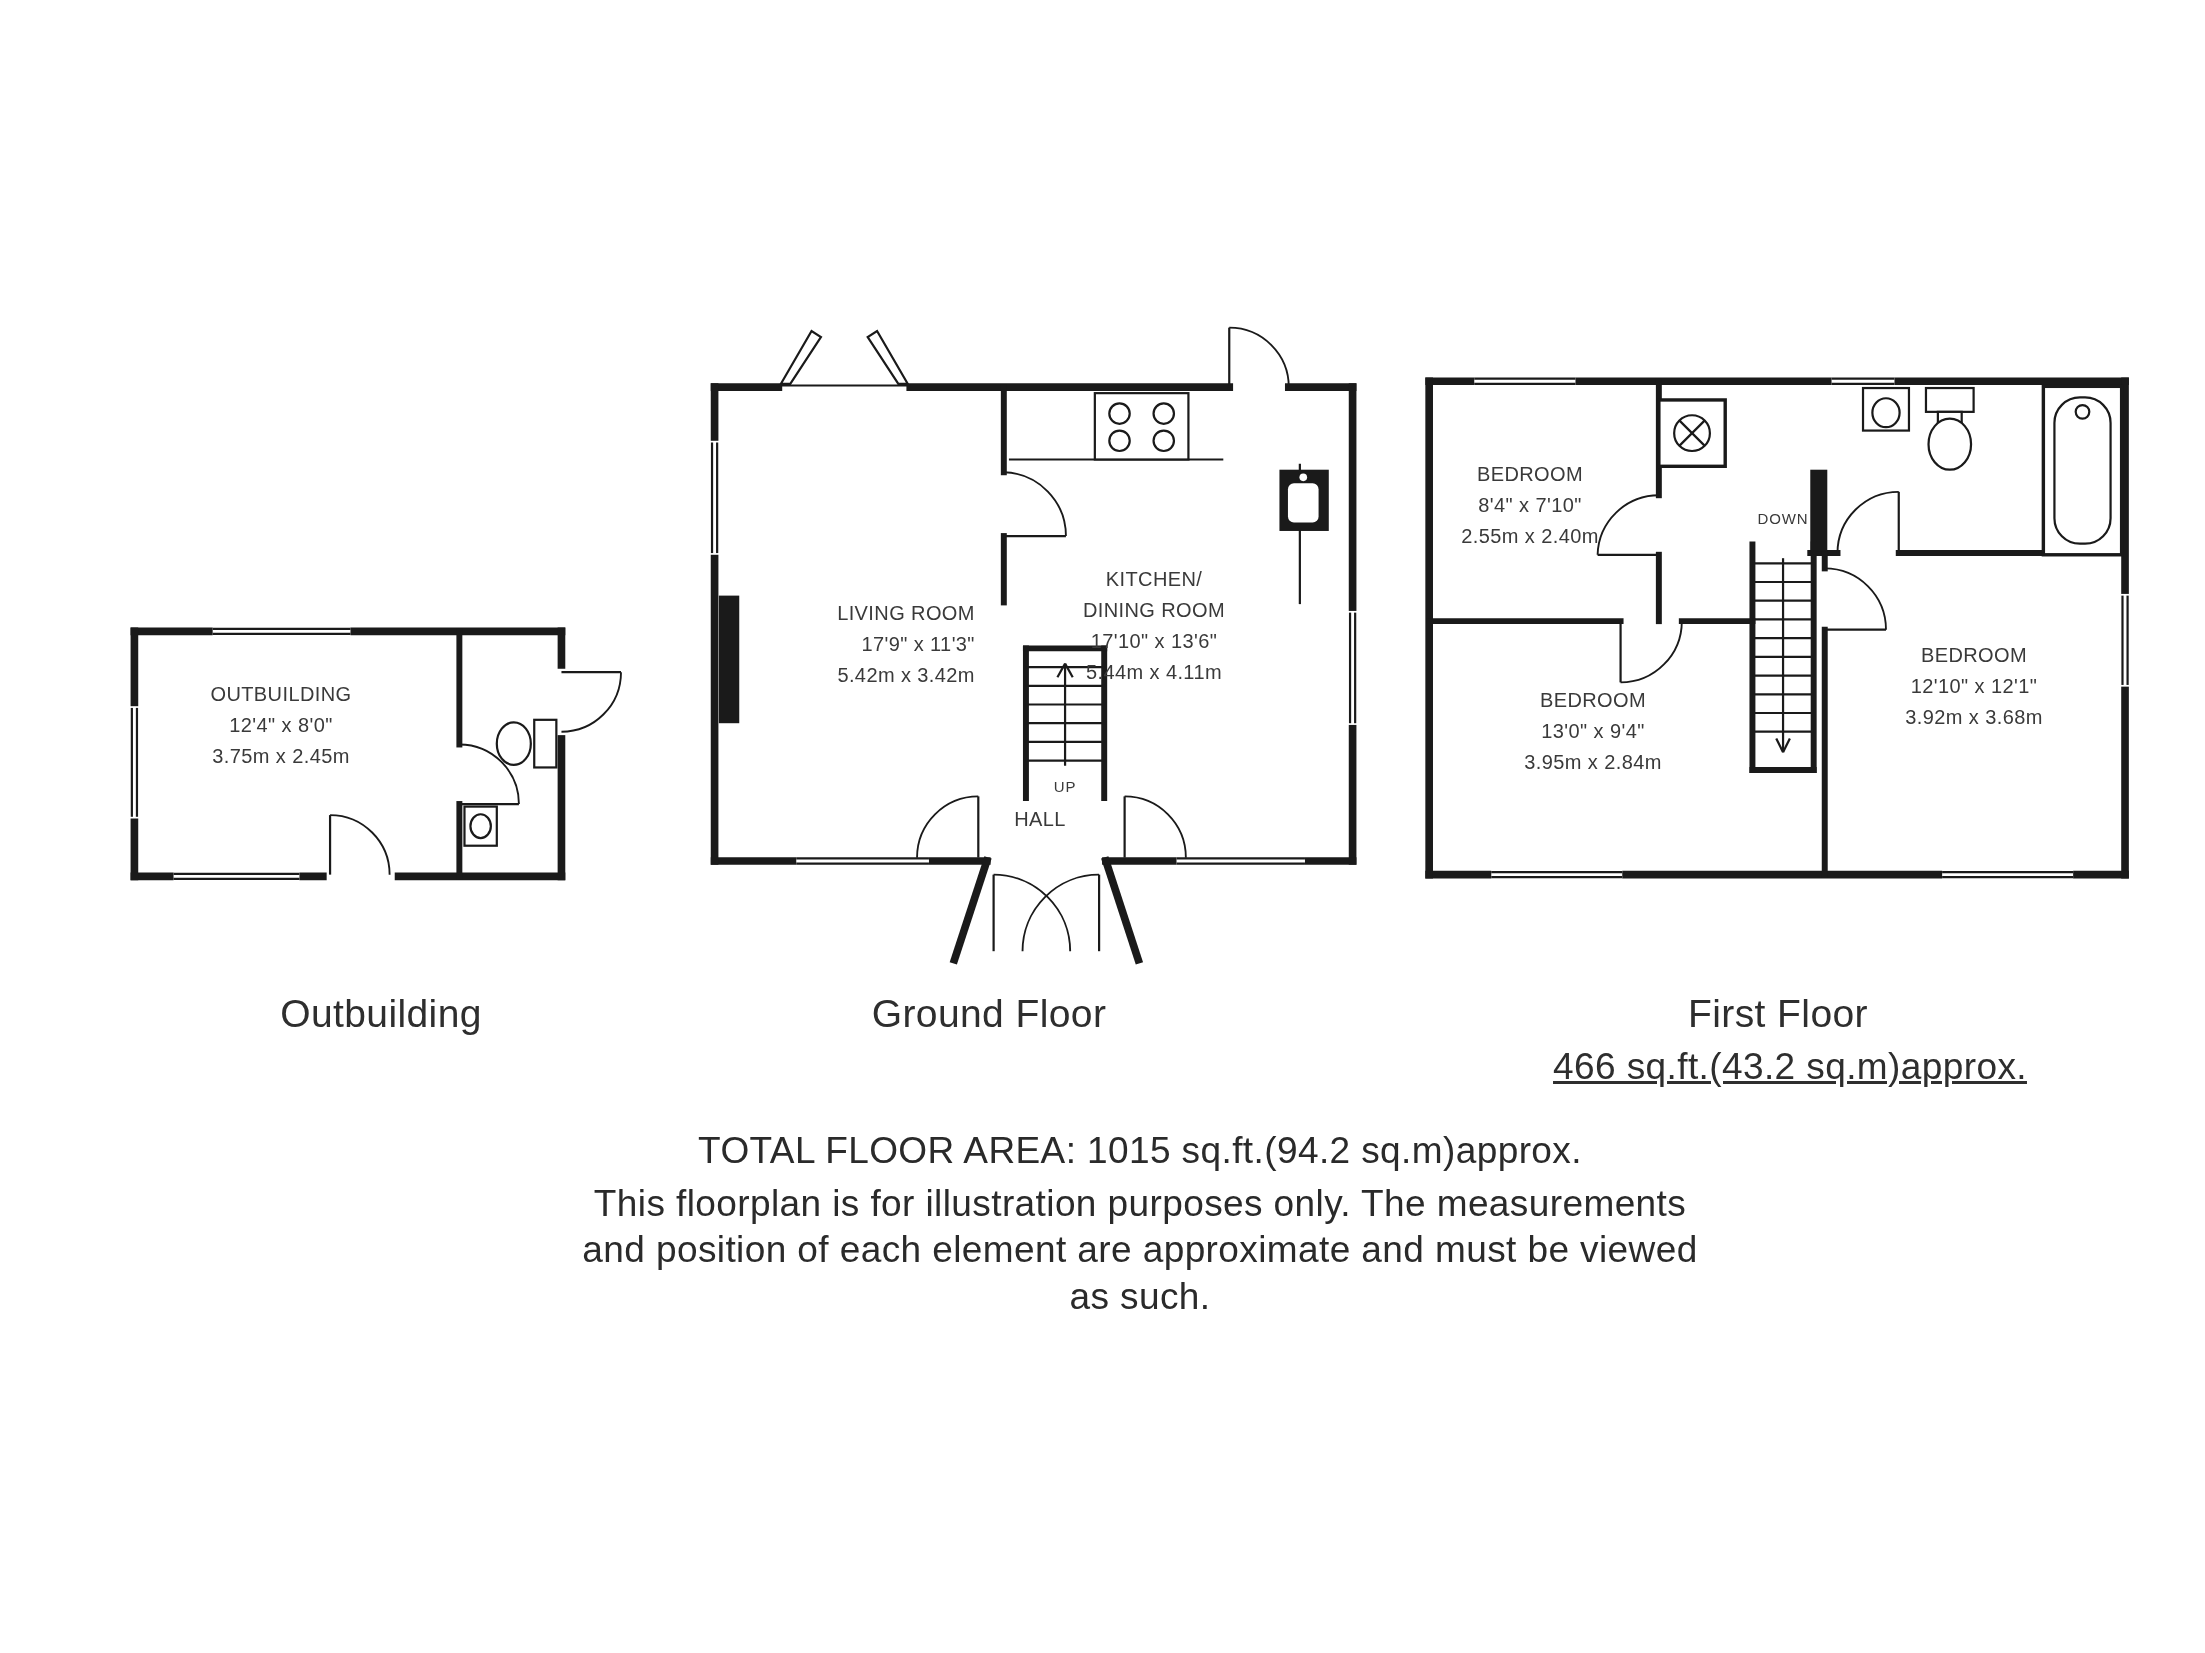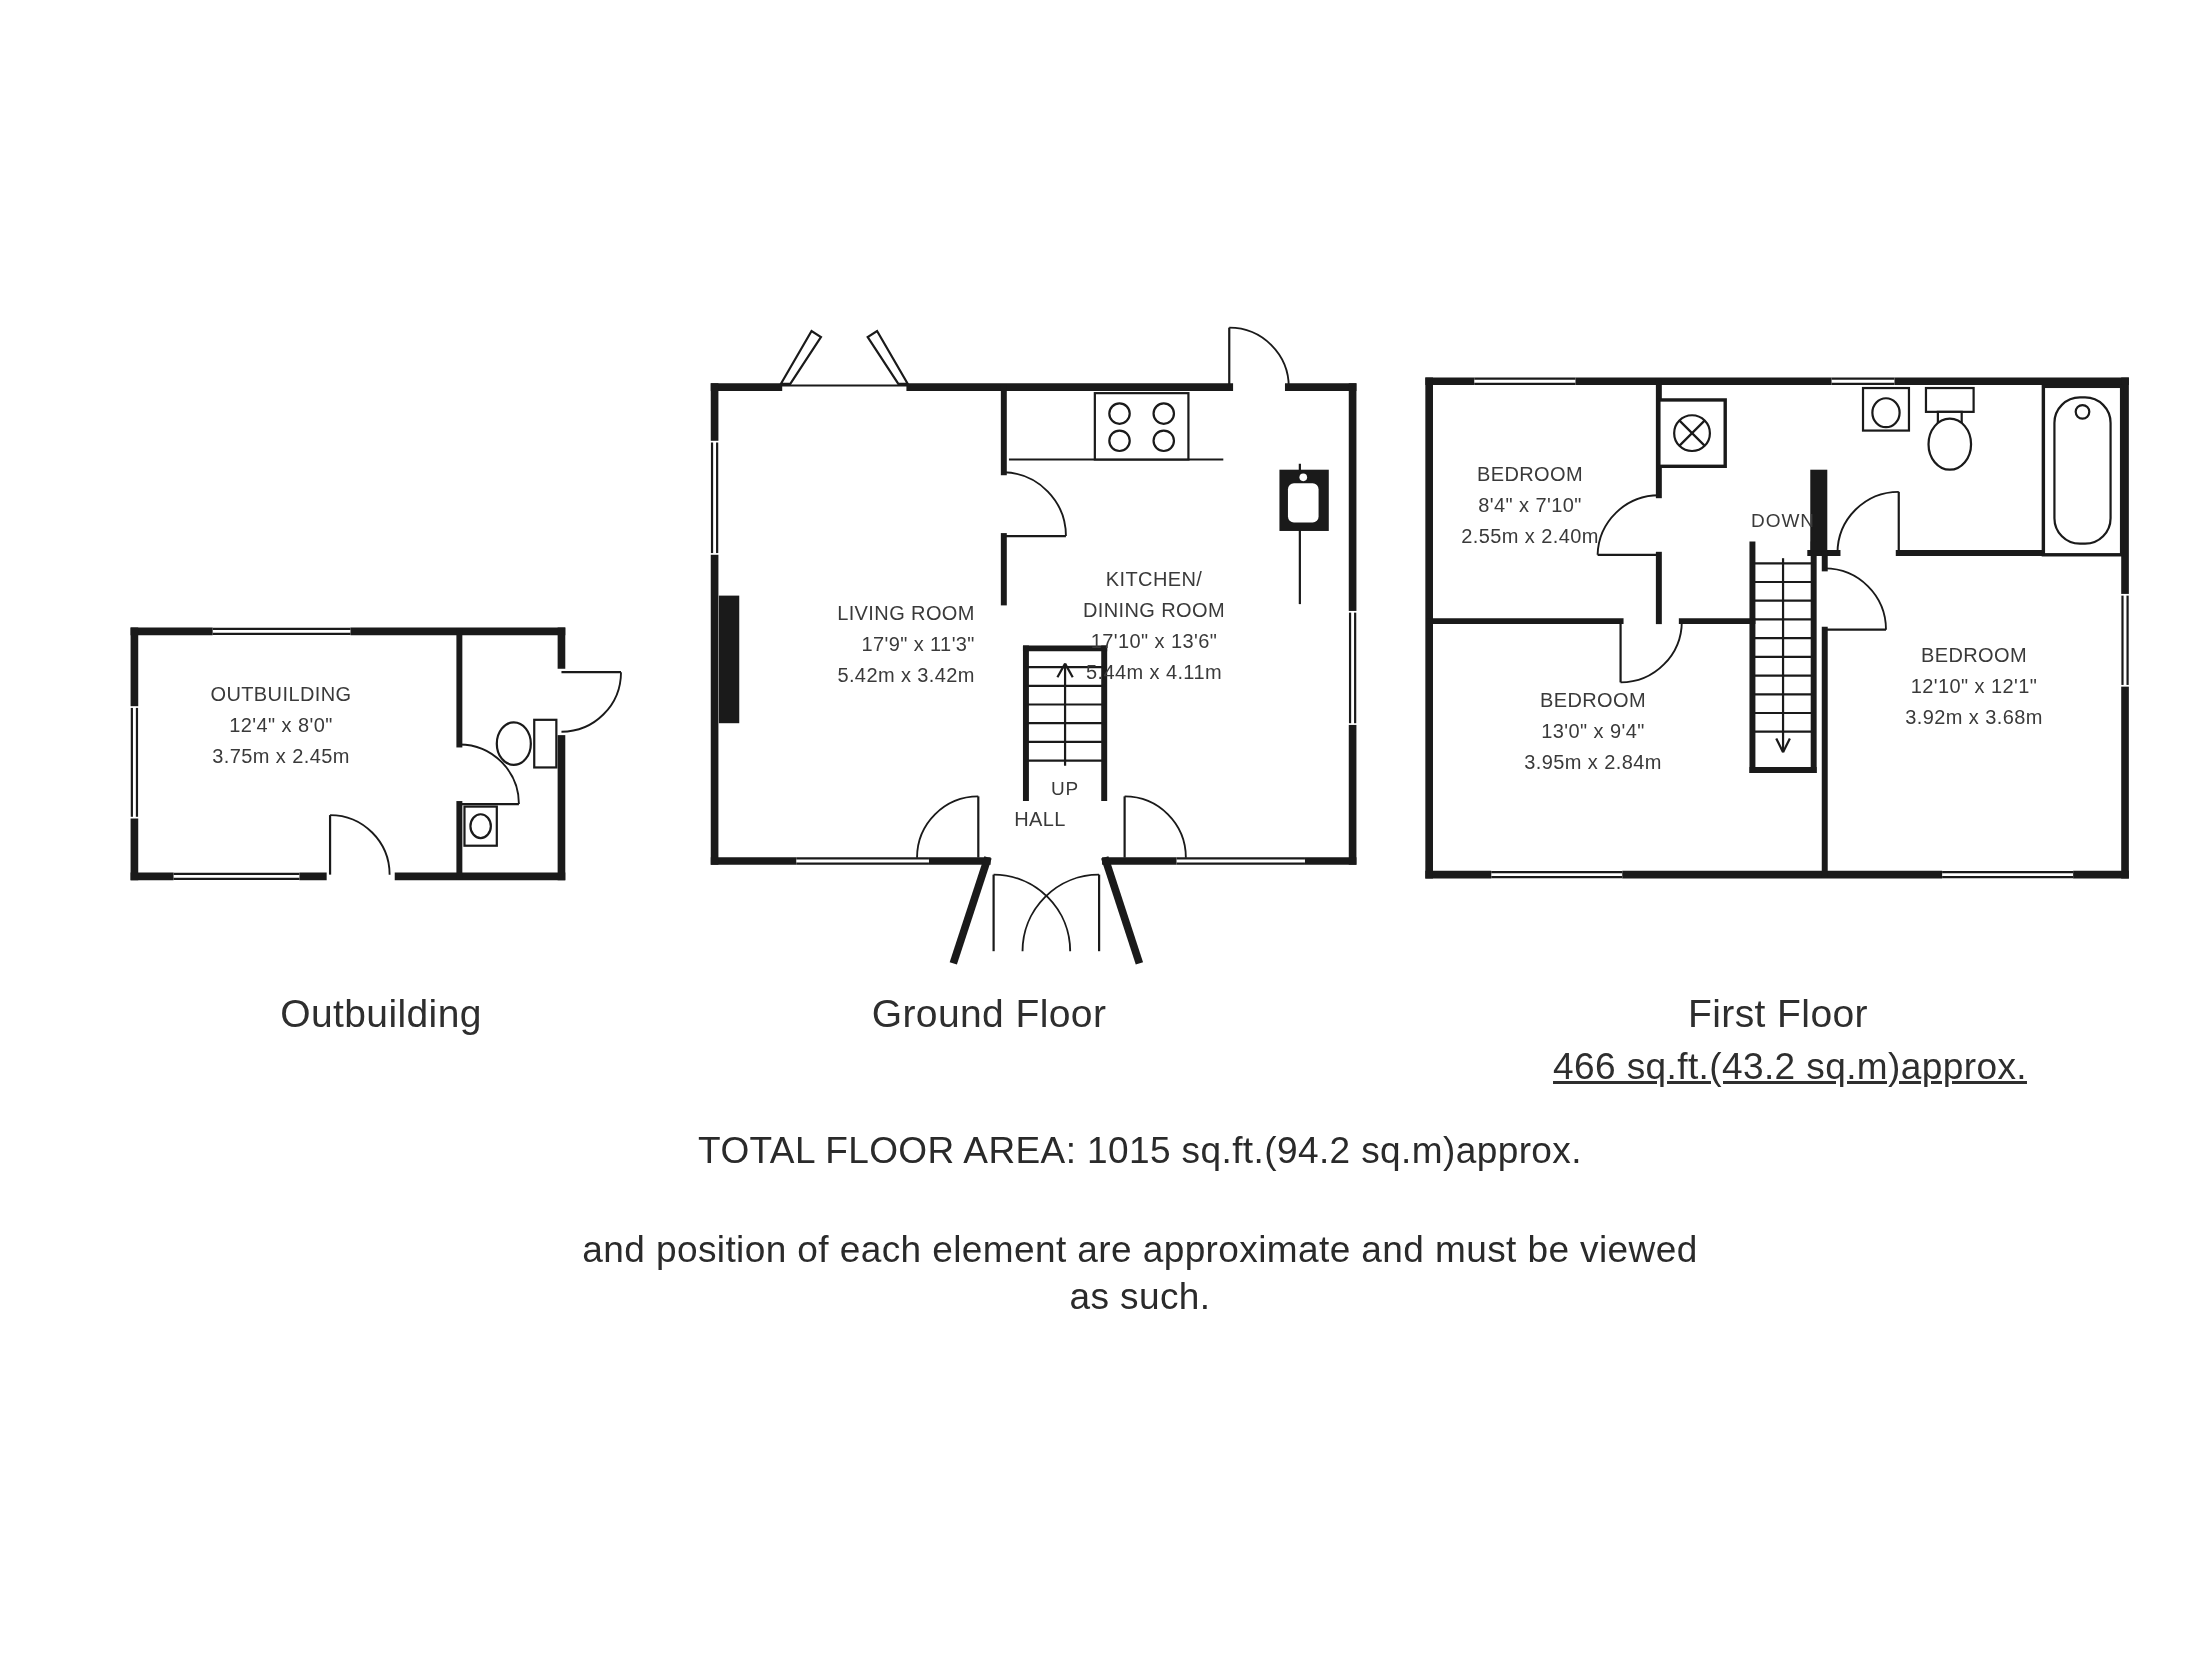--- a/index.html
+++ b/index.html
@@ -24,21 +24,21 @@
   .gap{fill:#ffffff;stroke:none;}
 
   
   .room-label{
     position:absolute;transform:translateX(-50%);
     text-align:center;font-size:20px;line-height:31px;
     color:#3a3a3a;letter-spacing:0.4px;white-space:nowrap;
   }
   .stairs-label{
     position:absolute;transform:translateX(-50%);
-    font-size:19px;color:#3a3a3a;letter-spacing:0.9px;white-space:nowrap;
+    font-size:15px;color:#3a3a3a;letter-spacing:0.9px;white-space:nowrap;
   }
   .plan-title{
     position:absolute;transform:translateX(-50%);
     font-size:39px;color:#2e2e2e;white-space:nowrap;letter-spacing:0.4px;
   }
   .plan-area{
     position:absolute;transform:translateX(-50%);
     font-size:37px;color:#2e2e2e;white-space:nowrap;letter-spacing:0.4px;
   }
   .footer-total{
@@ -339,17 +339,18 @@
   <div class="stairs-label" style="left:1783px;top:510px;">DOWN</div>
 
   <div class="plan-title" style="left:381px;top:992px;">Outbuilding</div>
 
   <div class="plan-title" style="left:989px;top:992px;">Ground Floor</div>
 
   <div class="plan-title" style="left:1778px;top:992px;">First Floor</div>
   <div class="plan-area" style="left:1790px;top:1046px;text-decoration:underline;">466 sq.ft.(43.2 sq.m)approx.</div>
 
   <div class="footer-total" style="left:1140px;top:1130px;">TOTAL FLOOR AREA: 1015 sq.ft.(94.2 sq.m)approx.</div>
+  <div class="footer-line" style="left:1140px;top:1183px;">This floorplan is for illustration purposes only. The measurements</div>
   <div class="footer-line" style="left:1140px;top:1229px;">and position of each element are approximate and must be viewed</div>
   <div class="footer-line" style="left:1140px;top:1276px;">as such.</div>
 
 </div>
 
 
 </body></html>

